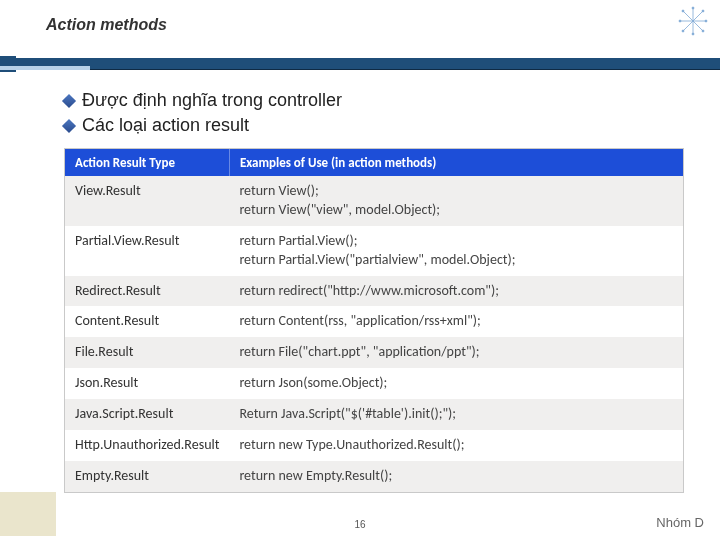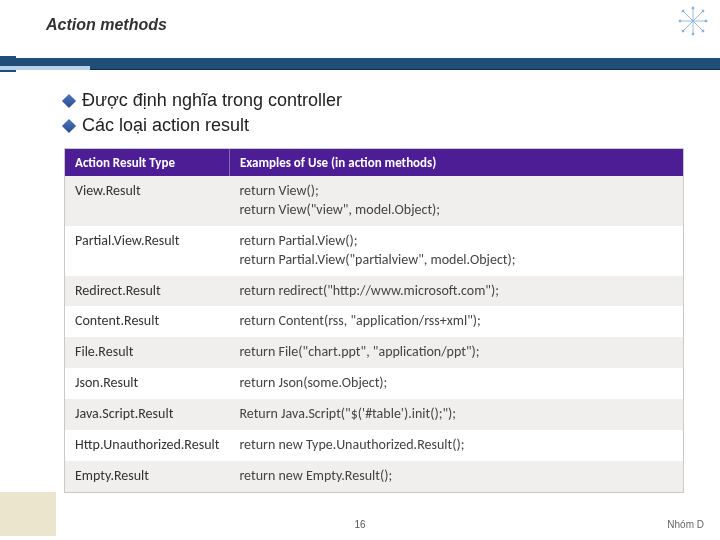--- a/index.html
+++ b/index.html
@@ -65,21 +65,21 @@
   .bullet-text {
     font-family: Verdana, Arial, sans-serif;
     font-size: 18px;
     color: #222;
   }
   .table-wrap {
     margin: 12px 36px 0 64px;
     border: 1px solid #c9c9c9;
   }
   table { width: 100%; border-collapse: collapse; font-size: 12px; }
-  thead tr { background: #4c1d95; color: #fff; }
+  thead tr { background: #1d4ed8; color: #fff; }
   th {
     text-align: left;
     font-weight: bold;
     padding: 6px 10px;
     font-family: Calibri, Arial, sans-serif;
     font-size: 13px;
   }
   th.col1 { width: 160px; border-right: 1px solid #ffffff55; }
   tbody tr:nth-child(odd) { background: #f0efee; }
   tbody tr:nth-child(even) { background: #ffffff; }
@@ -106,21 +106,21 @@
   }
   .page-num {
     position: absolute;
     left: 50%; transform: translateX(-50%);
     bottom: 6px;
     font-size: 10px; color: #555;
   }
   .author {
     position: absolute;
     right: 16px; bottom: 6px;
-    font-size: 10px; color: #666;
+    font-size: 13px; color: #666;
   }
 </style>
 </head>
 <body>
 
 <div class="header">
   <div class="title">Action methods</div>
   <div class="asterisk">
     <svg viewBox="0 0 30 30">
       <g stroke="#7fa8d4" stroke-width="0.8" fill="none">

